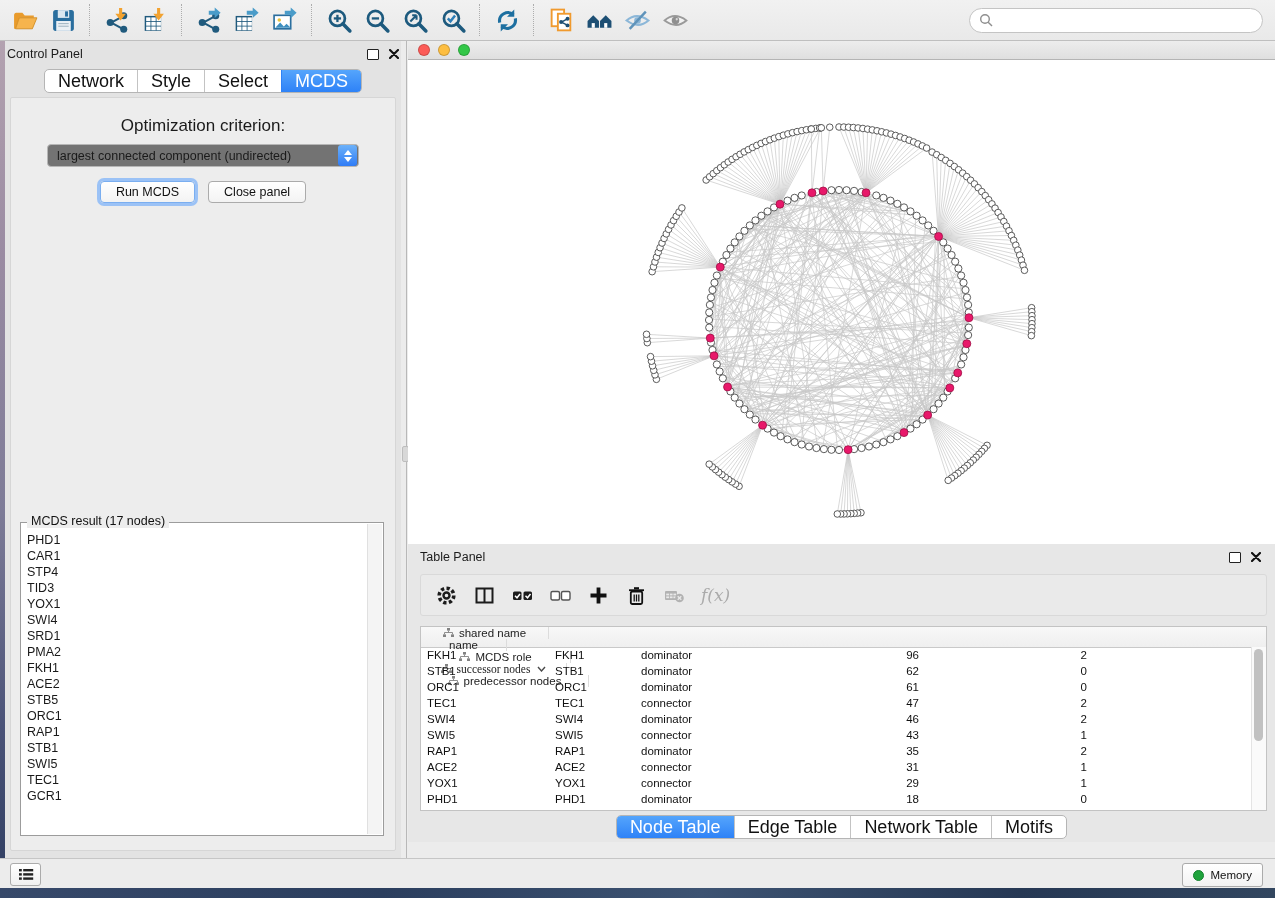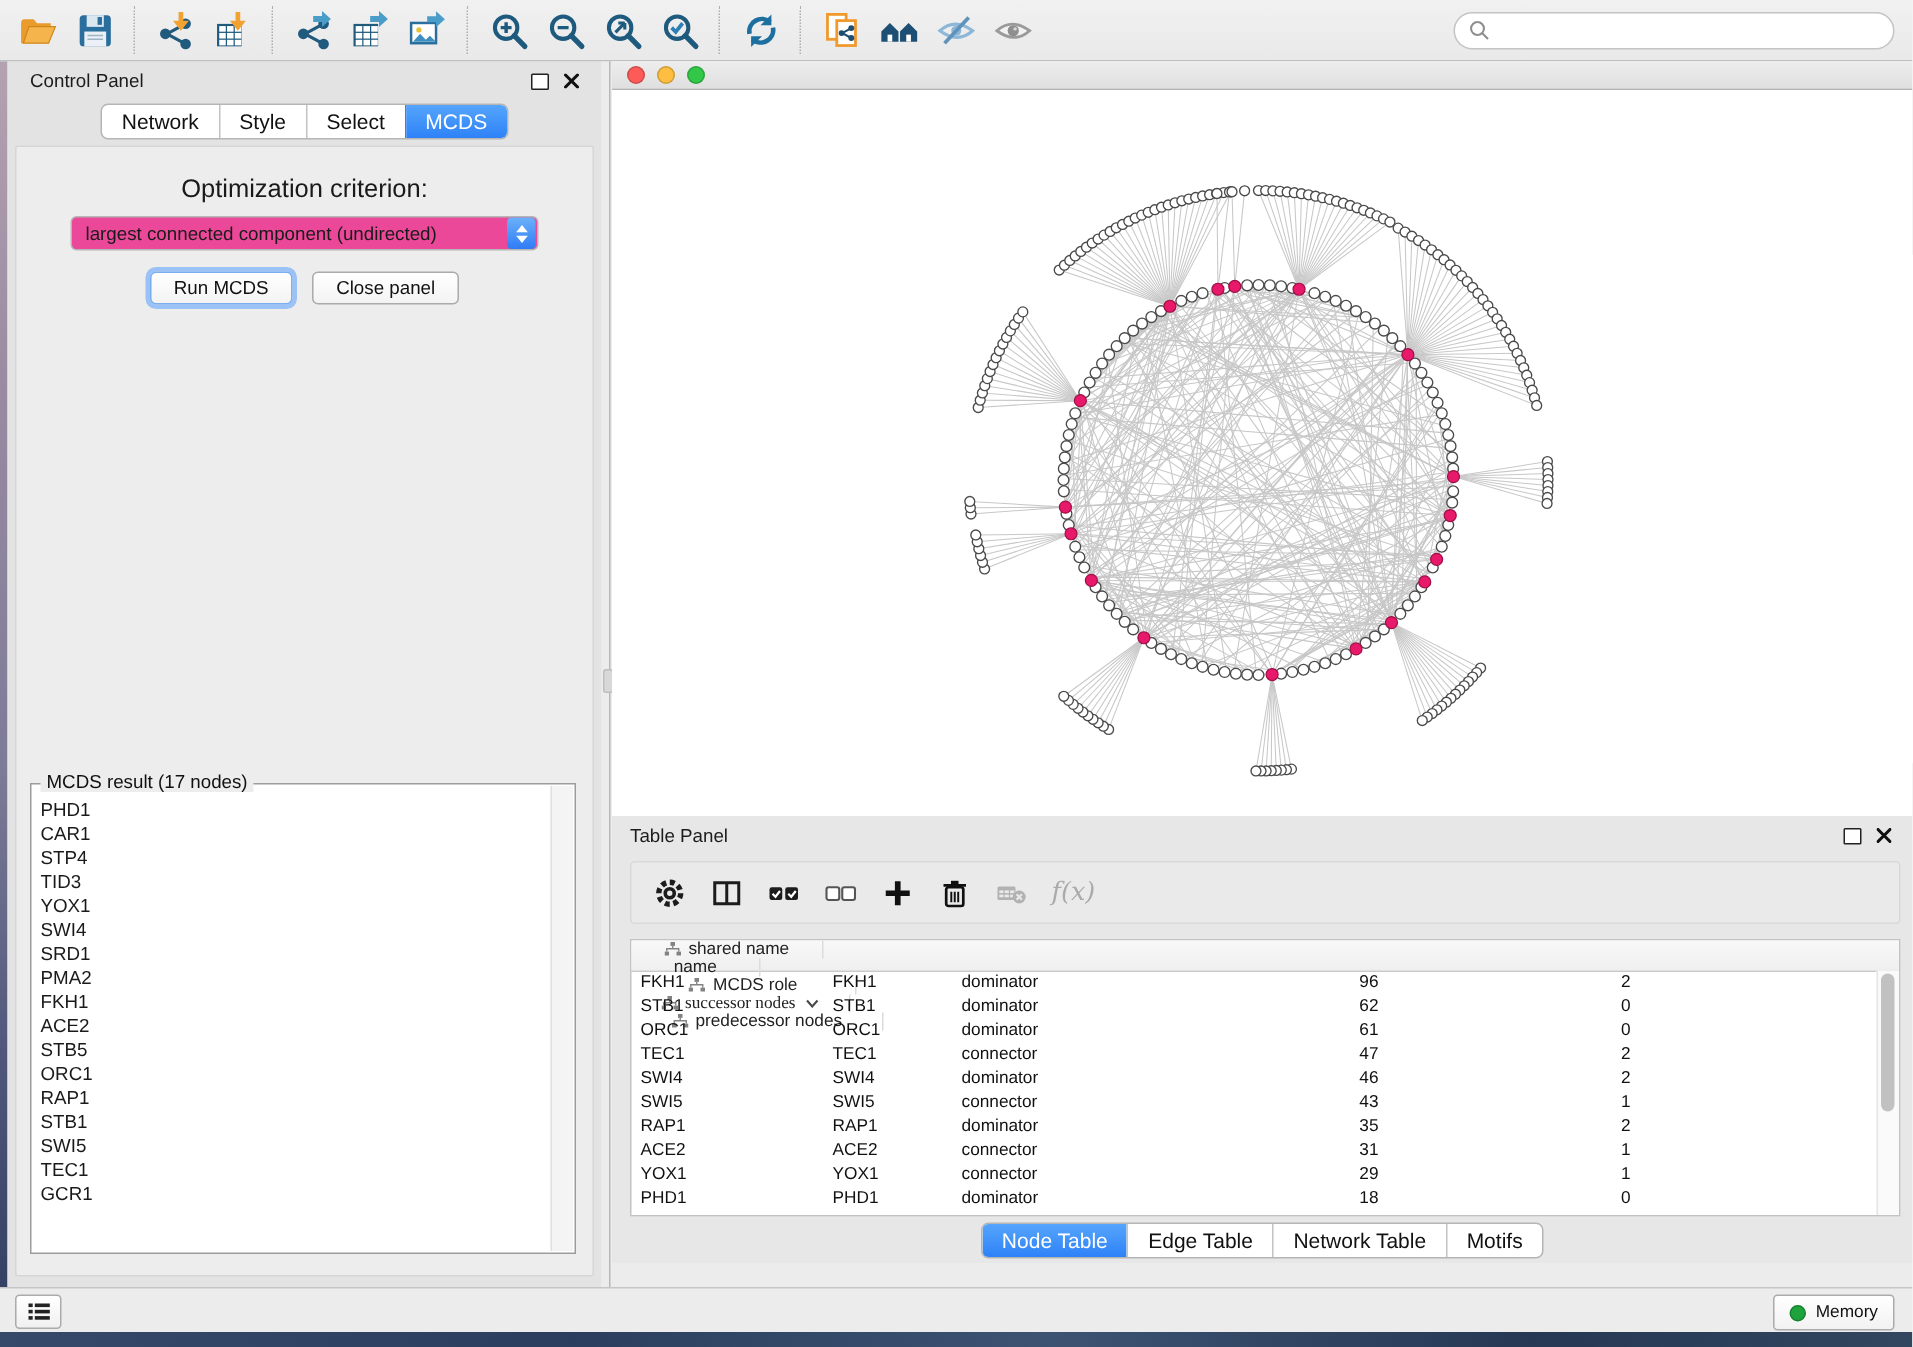--- a/index.html
+++ b/index.html
@@ -14,35 +14,35 @@
   .search-wrap{margin-left:auto;margin-right:12px;width:294px;height:25px;background:#fff;border:1px solid #c4c4c4;border-radius:13px;display:flex;align-items:center;padding:0 9px;box-sizing:border-box;}
   .search-wrap svg{width:14px;height:14px;margin-right:6px;}
   .search-wrap input{border:none;outline:none;flex:1;font-size:12px;background:transparent;font-family:"Liberation Sans",sans-serif;}
 
   
   .left-strip{position:absolute;left:0;top:41px;width:5px;height:857px;background:linear-gradient(#b3a2b0 0%,#9a8ba2 25%,#7d7b97 55%,#4b5378 80%,#2d3c5f 100%);}
   .bottom-strip{position:absolute;left:0;top:888px;width:1275px;height:10px;background:linear-gradient(90deg,#37496a,#2b3e5e 30%,#3d5372 55%,#263854 80%,#32465f);}
 
   
   .control-panel{position:absolute;left:5px;top:41px;width:396px;height:817px;background:#e3e3e3;box-sizing:border-box;}
-  .panel-titlebar{height:26px;display:flex;align-items:center;padding:0 15px;}
+  .panel-titlebar{height:26px;display:flex;align-items:center;padding:0 2px;}
   .panel-title{font-size:12.5px;color:#1c1c1c;}
   .panel-title-icons{margin-left:auto;display:flex;align-items:center;gap:10px;}
   .float-box{width:10px;height:9px;border:1.6px solid #222;border-radius:1px;background:#fff;}
   .close-x svg{width:10px;height:10px;display:block;}
 
   .seg-tabs{display:flex;background:#fff;border:1px solid #b5b5b5;border-radius:5px;overflow:hidden;height:22px;align-items:stretch;}
-  .seg-tab{padding:0 13px;display:flex;align-items:center;font-size:14px;color:#111;border-left:1px solid #c3c3c3;cursor:default;}
+  .seg-tab{padding:0 13px;display:flex;align-items:center;font-size:18px;color:#111;border-left:1px solid #c3c3c3;cursor:default;}
   .seg-tab:first-child{border-left:none;}
   .seg-tab.selected{background:linear-gradient(#55a5fc,#2e82f7);color:#fff;border-left-color:#2e82f7;}
   .cp-tabs-row{display:flex;justify-content:center;margin-top:2px;}
 
   .cp-inner{position:absolute;left:5px;top:56px;right:5px;bottom:7px;background:#ededed;border:1px solid #d6d6d6;border-radius:2px;}
   .opt-label{text-align:center;margin-top:18px;font-size:17px;}
-  .combo{margin:8px auto 0;width:312px;height:23px;background:#ec4899;border:1px solid #b6b6b6;border-radius:4px;display:flex;align-items:center;box-sizing:border-box;}
+  .combo{margin:8px auto 0;width:312px;height:23px;background:#737373;border:1px solid #b6b6b6;border-radius:4px;display:flex;align-items:center;box-sizing:border-box;}
   .combo-text{flex:1;padding-left:9px;font-size:12.5px;white-space:nowrap;overflow:hidden;}
   .combo-step{width:19px;height:21px;margin-right:1px;border-radius:3px;background:linear-gradient(#6cb1f9,#2f7cf6);display:flex;flex-direction:column;align-items:center;justify-content:center;gap:2px;}
   .combo-step svg{display:block;}
   .cp-buttons{display:flex;justify-content:center;gap:13px;margin-top:14px;}
   .btn{background:linear-gradient(#ffffff,#f3f3f3);border:1px solid #ababab;border-radius:4px;padding:3px 15px;font-size:12.5px;color:#111;font-family:"Liberation Sans",sans-serif;}
   .btn.focus-ring{box-shadow:0 0 0 3px rgba(110,170,250,.65);border-color:#7aaef0;}
 
   .result-box{position:absolute;left:9px;right:11px;top:424px;bottom:14px;border:1px solid #9c9c9c;background:#fff;}
   .result-legend{position:absolute;top:-9px;left:6px;background:#ededed;padding:0 4px;font-size:12.5px;color:#111;}
   .result-list{position:absolute;left:1px;right:15px;top:9px;bottom:1px;overflow:hidden;font-size:12.5px;line-height:16px;padding-left:5px;}

